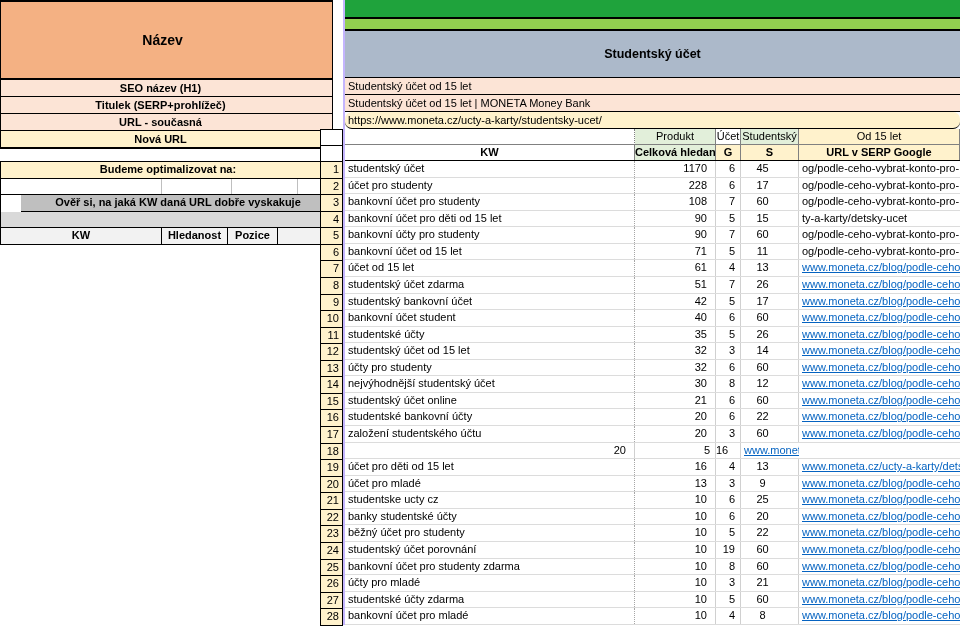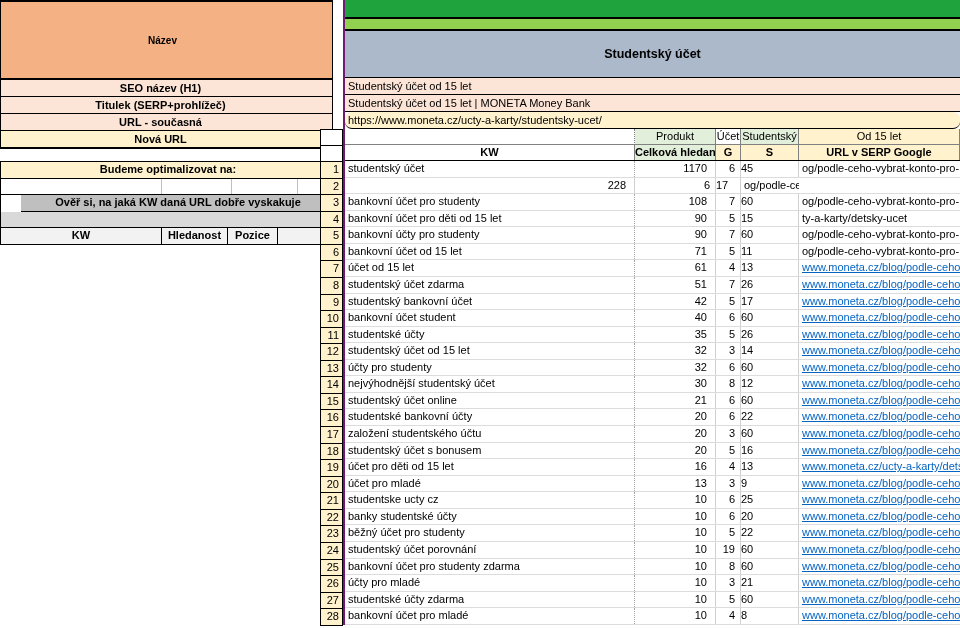--- a/index.html
+++ b/index.html
@@ -4,21 +4,21 @@
 <style>
   * { box-sizing: border-box; margin: 0; padding: 0; }
   body { background: #fff; font-family: "Liberation Sans", sans-serif; }
   .screen {
     position: relative; width: 960px; height: 628px;
     background: #fff; overflow: hidden; font-size: 11px; color: #000;
   }
 
   
   .lt-panel { position: absolute; left: 0; top: 0; width: 333px; border: 1px solid #000; border-top: 2px solid #000; }
-  .lt-title { height: 78px; background: #F4B183; font-weight: bold; font-size: 10px;
+  .lt-title { height: 78px; background: #F4B183; font-weight: bold; font-size: 14px;
               display: flex; align-items: center; justify-content: center; border-bottom: 2px solid #000; padding-right: 8px; }
   .lt-row { height: 17px; line-height: 16px; text-align: center; font-weight: bold;
             border-bottom: 1px solid #000; padding-right: 12px; }
   .lt-r1, .lt-r2, .lt-r4 { background: #FCE4D6; }
   .lt-r3 { background: #FFF2CC; }
   .lt-r4 { border-bottom: 1px solid #000; }
 
   
   .lb-panel { position: absolute; left: 0; top: 161px; width: 336px; border-left: 1px solid #000; border-right: 1px solid #000; border-top: 1px solid #000; }
   .lb-row { height: 16.571px; line-height: 15px; border-bottom: 1px solid #000; }
@@ -31,21 +31,21 @@
   .lb-kwhead .hc { height: 100%; line-height: 15px; border-right: 1px solid #000; }
 
   
   .num-col { position: absolute; left: 320px; top: 129px; width: 23px;
              border-left: 1px solid #000; border-right: 1px solid #000; border-top: 1px solid #000; }
   .num-head { height: 16px; background: #fff; border-bottom: 1px solid #000; }
   .num-cell { height: 16.571px; line-height: 15.5px; background: #FFF2CC; text-align: right;
               padding-right: 3px; border-bottom: 1px solid #000; }
 
   
-  .main { position: absolute; left: 343px; top: 0; width: 617px; border-left: 2px solid #701a75; }
+  .main { position: absolute; left: 343px; top: 0; width: 617px; border-left: 2px solid #c4b5fd; }
   .bar-dark  { height: 19px; border-bottom: 2px solid #000; }
   .bar-light { height: 12px; border-bottom: 2px solid #000; }
   .m-title { height: 47px; border-bottom: 1px solid #000; font-weight: bold; font-size: 12.5px;
              display: flex; align-items: center; justify-content: center; }
   .m-info { height: 17px; line-height: 16px; padding-left: 3px; border-bottom: 1px solid #000;
             white-space: nowrap; overflow: hidden; }
   .m-info.peach { background: #FCE4D6; }
   .m-info.yellow { background: #FFF2CC; border-radius: 7px; }
 
   .grid-row { display: grid; grid-template-columns: 290px 81px 25px 58px 1fr; }
@@ -57,21 +57,21 @@
   .h-blank { background: #fff; border-right: 1px dotted #808080; }
   .h-green { background: #E2EFDA; }
   .h-white { background: #fff; }
   .h-yellow { background: #FFF2CC; }
 
   .trow { height: 16.571px; border-bottom: 1px solid #dcdcdc; }
   .tc { line-height: 15.5px; white-space: nowrap; overflow: hidden; }
   .c-kw  { padding-left: 3px; border-right: 1px dotted #a6a6a6; }
   .c-h   { text-align: right; padding-right: 8px; border-right: 1px solid #d0d0d0; }
   .c-g   { text-align: right; padding-right: 5px;  border-right: 1px solid #d0d0d0; }
-  .c-s   { text-align: left; padding-right: 14px;  border-right: 1px solid #d0d0d0; }
+  .c-s   { text-align: center; padding-right: 14px;  border-right: 1px solid #d0d0d0; }
   .c-url { padding-left: 3px; }
   .c-url.link { color: #0563C1; text-decoration: underline; cursor: pointer; }
 </style>
 </head>
 <body>
 
 <div class="screen">
 
   <div class="lt-panel">
     <div class="lt-title">Název</div>
@@ -158,20 +158,21 @@
 
     <div id="data-rows">
         <div class="grid-row trow">
           <div class="tc c-kw">studentský účet</div>
           <div class="tc c-h">1170</div>
           <div class="tc c-g">6</div>
           <div class="tc c-s">45</div>
           <div class="tc c-url">og/podle-ceho-vybrat-konto-pro-m</div>
         </div>
         <div class="grid-row trow">
+          <div class="tc c-kw">účet pro studenty</div>
           <div class="tc c-h">228</div>
           <div class="tc c-g">6</div>
           <div class="tc c-s">17</div>
           <div class="tc c-url">og/podle-ceho-vybrat-konto-pro-m</div>
         </div>
         <div class="grid-row trow">
           <div class="tc c-kw">bankovní účet pro studenty</div>
           <div class="tc c-h">108</div>
           <div class="tc c-g">7</div>
           <div class="tc c-s">60</div>
@@ -269,21 +270,20 @@
           <div class="tc c-url link">www.moneta.cz/blog/podle-ceho-</div>
         </div>
         <div class="grid-row trow">
           <div class="tc c-kw">založení studentského účtu</div>
           <div class="tc c-h">20</div>
           <div class="tc c-g">3</div>
           <div class="tc c-s">60</div>
           <div class="tc c-url link">www.moneta.cz/blog/podle-ceho-</div>
         </div>
         <div class="grid-row trow">
-          <div class="tc c-kw">studentský účet s bonusem</div>
           <div class="tc c-h">20</div>
           <div class="tc c-g">5</div>
           <div class="tc c-s">16</div>
           <div class="tc c-url link">www.moneta.cz/blog/podle-ceho-</div>
         </div>
         <div class="grid-row trow">
           <div class="tc c-kw">účet pro děti od 15 let</div>
           <div class="tc c-h">16</div>
           <div class="tc c-g">4</div>
           <div class="tc c-s">13</div>

